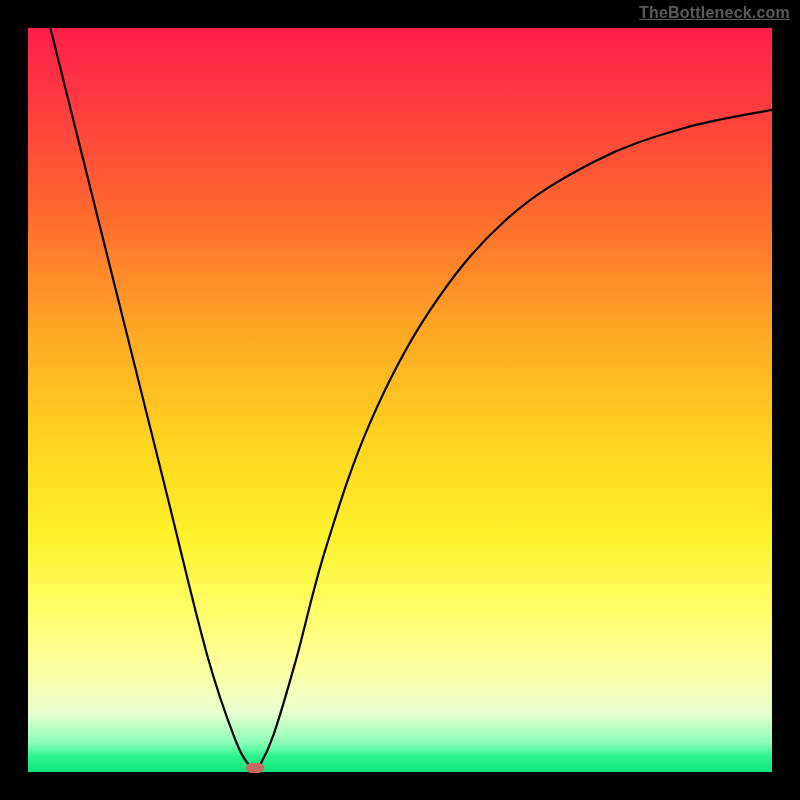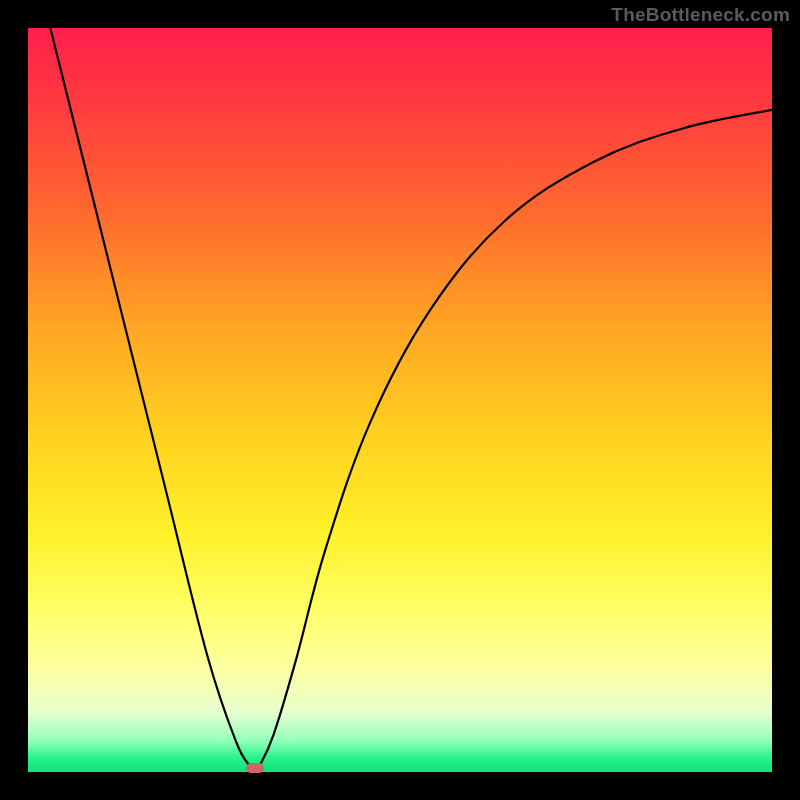--- a/index.html
+++ b/index.html
@@ -15,24 +15,25 @@
     position: relative;
     width: 800px;
     height: 800px;
     background: #000;
   }
   .watermark {
     position: absolute;
     top: 4px;
     right: 10px;
     color: #5b5b5b;
-    font-size: 19px;
+    font-size: 16px;
     font-weight: 600;
     letter-spacing: 0.2px;
     z-index: 10;
+    text-decoration: underline;
   }
   .plot {
     position: absolute;
     left: 28px;
     top: 28px;
     width: 744px;
     height: 744px;
     background: linear-gradient(to bottom,
       #ff1f4b 0%,
       #ff3a3f 10%,

